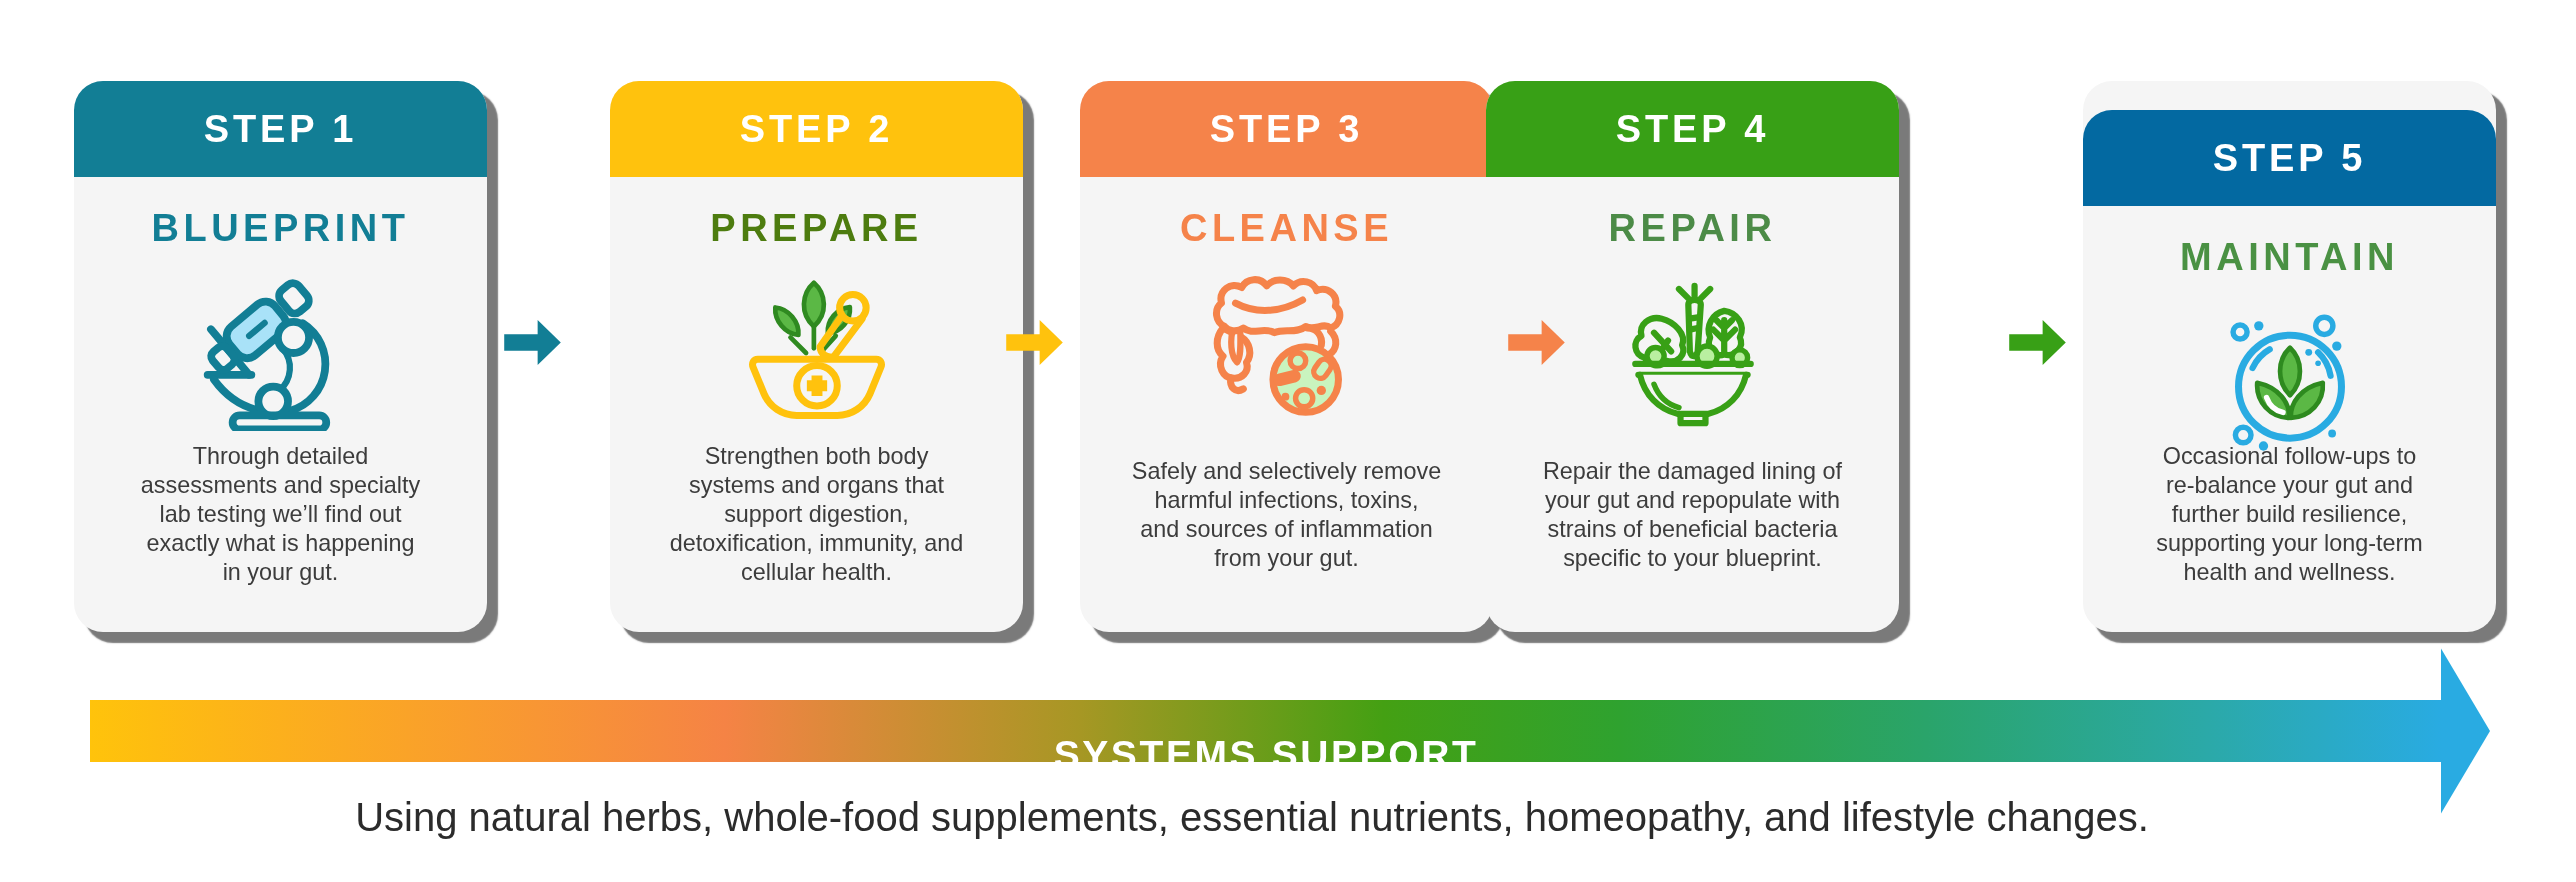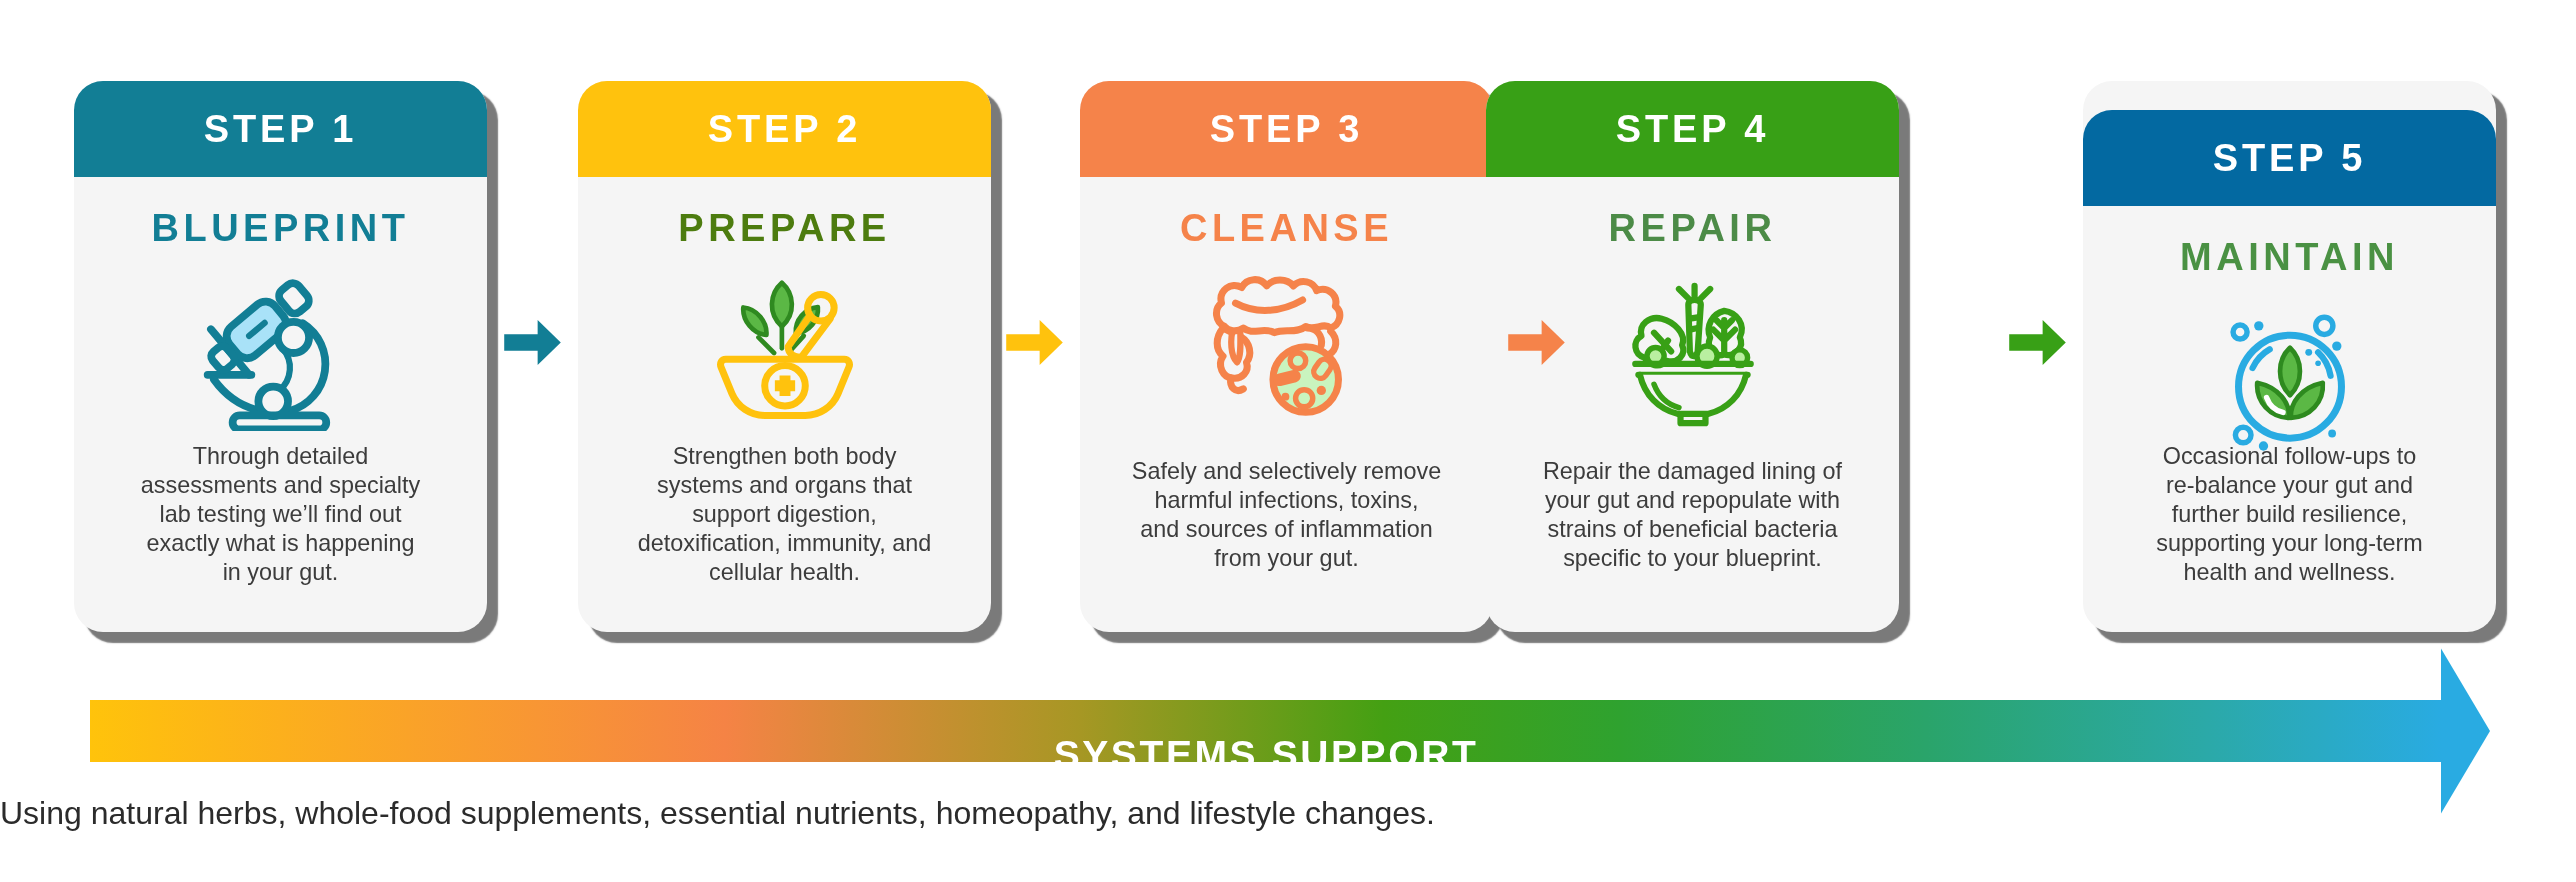--- a/index.html
+++ b/index.html
@@ -41,21 +41,21 @@
       #FFC30B 0%, #F58345 27%, #A79724 42%, #44A013 55%,
       #2FA22F 65%, #2AA46A 78%, #2BA9A8 90%, #29ABE2 100%);
     display:flex;align-items:center;justify-content:center;
   }
   .support-label{
     color:#ffffff;font-size:39px;font-weight:bold;letter-spacing:2.6px;
   }
   .support-arrowhead{position:absolute;left:2441px;top:648px;}
   .caption{
     position:absolute;left:0;top:795px;width:2504px;margin:0;
-    font-size:32px;color:#2B2B2B;
+    text-align:center;font-size:40px;color:#2B2B2B;
   }
   svg{display:block;}
 </style>
 </head>
 <body>
 
 <section class="card" style="left:74px">
   <div class="card-header" style="background-color: rgb(18, 126, 149);">
     <span class="step-label">STEP 1</span>
   </div>
@@ -80,21 +80,21 @@
       </g>
     </svg>
   </div>
   <p class="card-desc">Through detailed
 assessments and specialty
 lab testing we’ll find out
 exactly what is happening
 in your gut.</p>
 </section>
 
-<section class="card" style="left:578px">
+<section class="card" style="left:610px">
   <div class="card-header" style="background-color: rgb(255, 194, 13);">
     <span class="step-label">STEP 2</span>
   </div>
   <h2 class="card-title" style="color: #4d7c0f;">PREPARE</h2>
   <div class="card-icon">
     <svg width="156" height="156" viewBox="0 0 100 100">
       <g fill="#5BB845" stroke="#2F8A20" stroke-width="3" stroke-linejoin="round">
         <path d="M48,5 C56,12 57,25 48,33 C39,25 40,12 48,5 Z"></path>
         <path transform="rotate(-40 31 30)" d="M31,18 C37,24 37,35 31,41 C25,35 25,24 31,18 Z"></path>
         <path transform="rotate(40 64 29)" d="M64,18 C70,24 70,34 64,40 C58,34 58,24 64,18 Z"></path>

